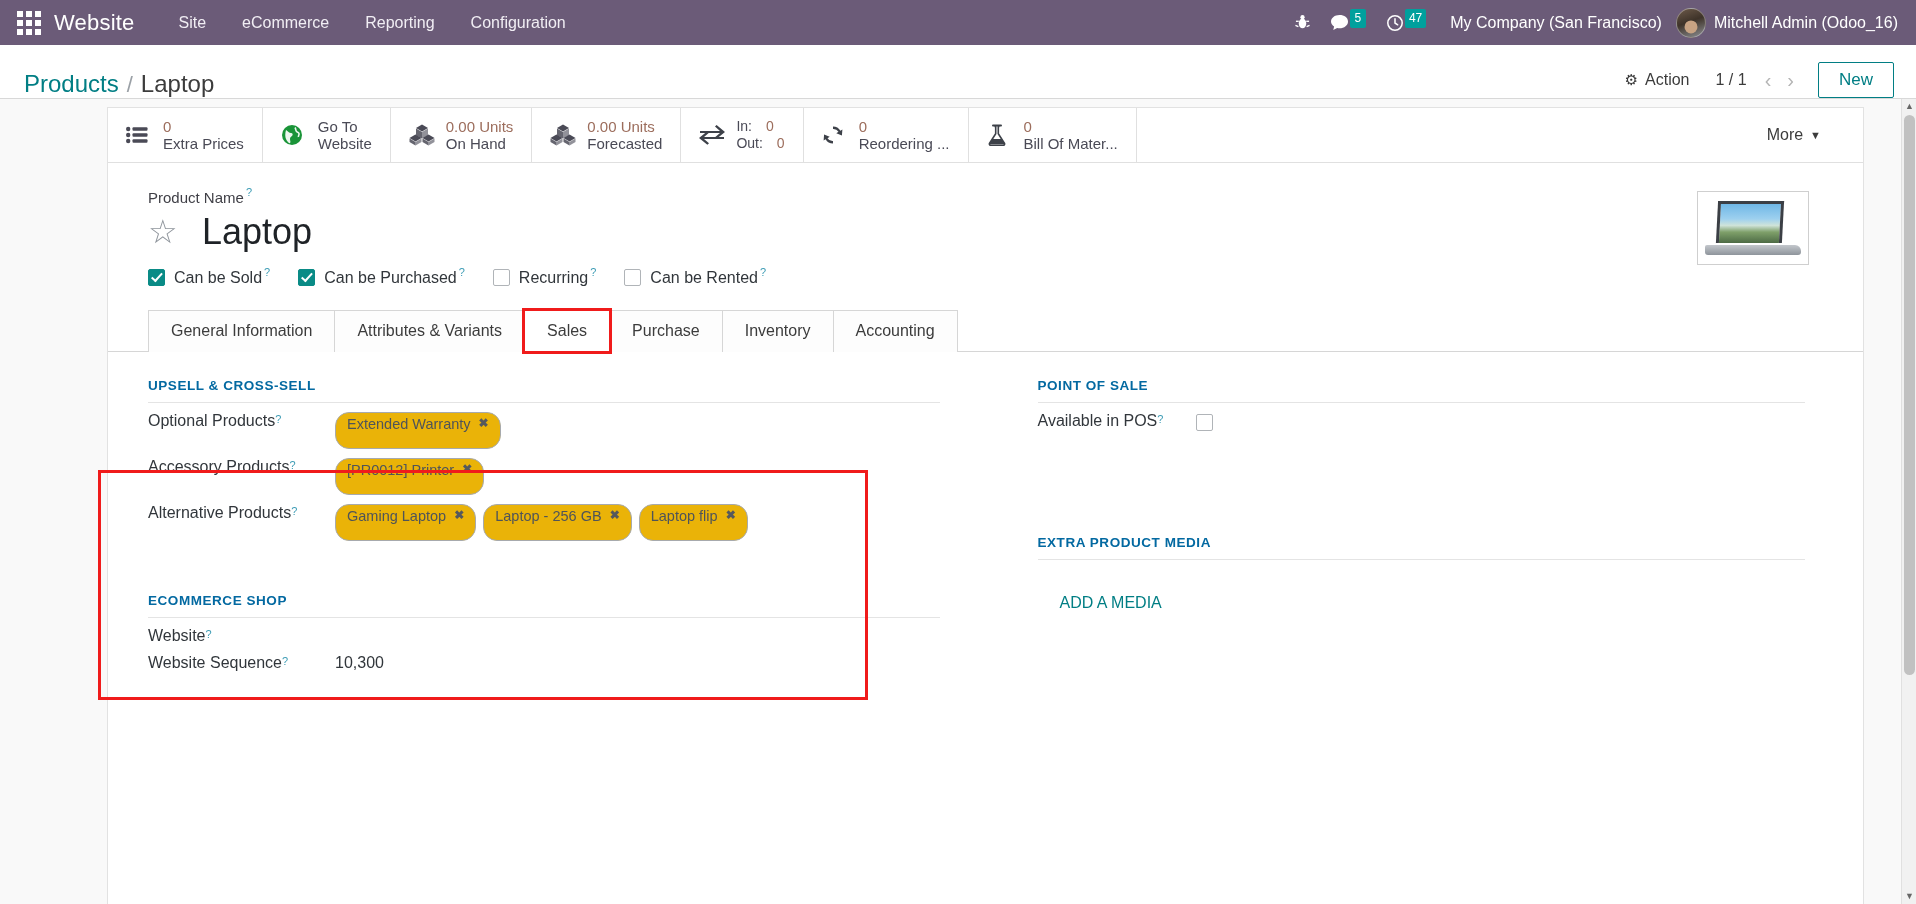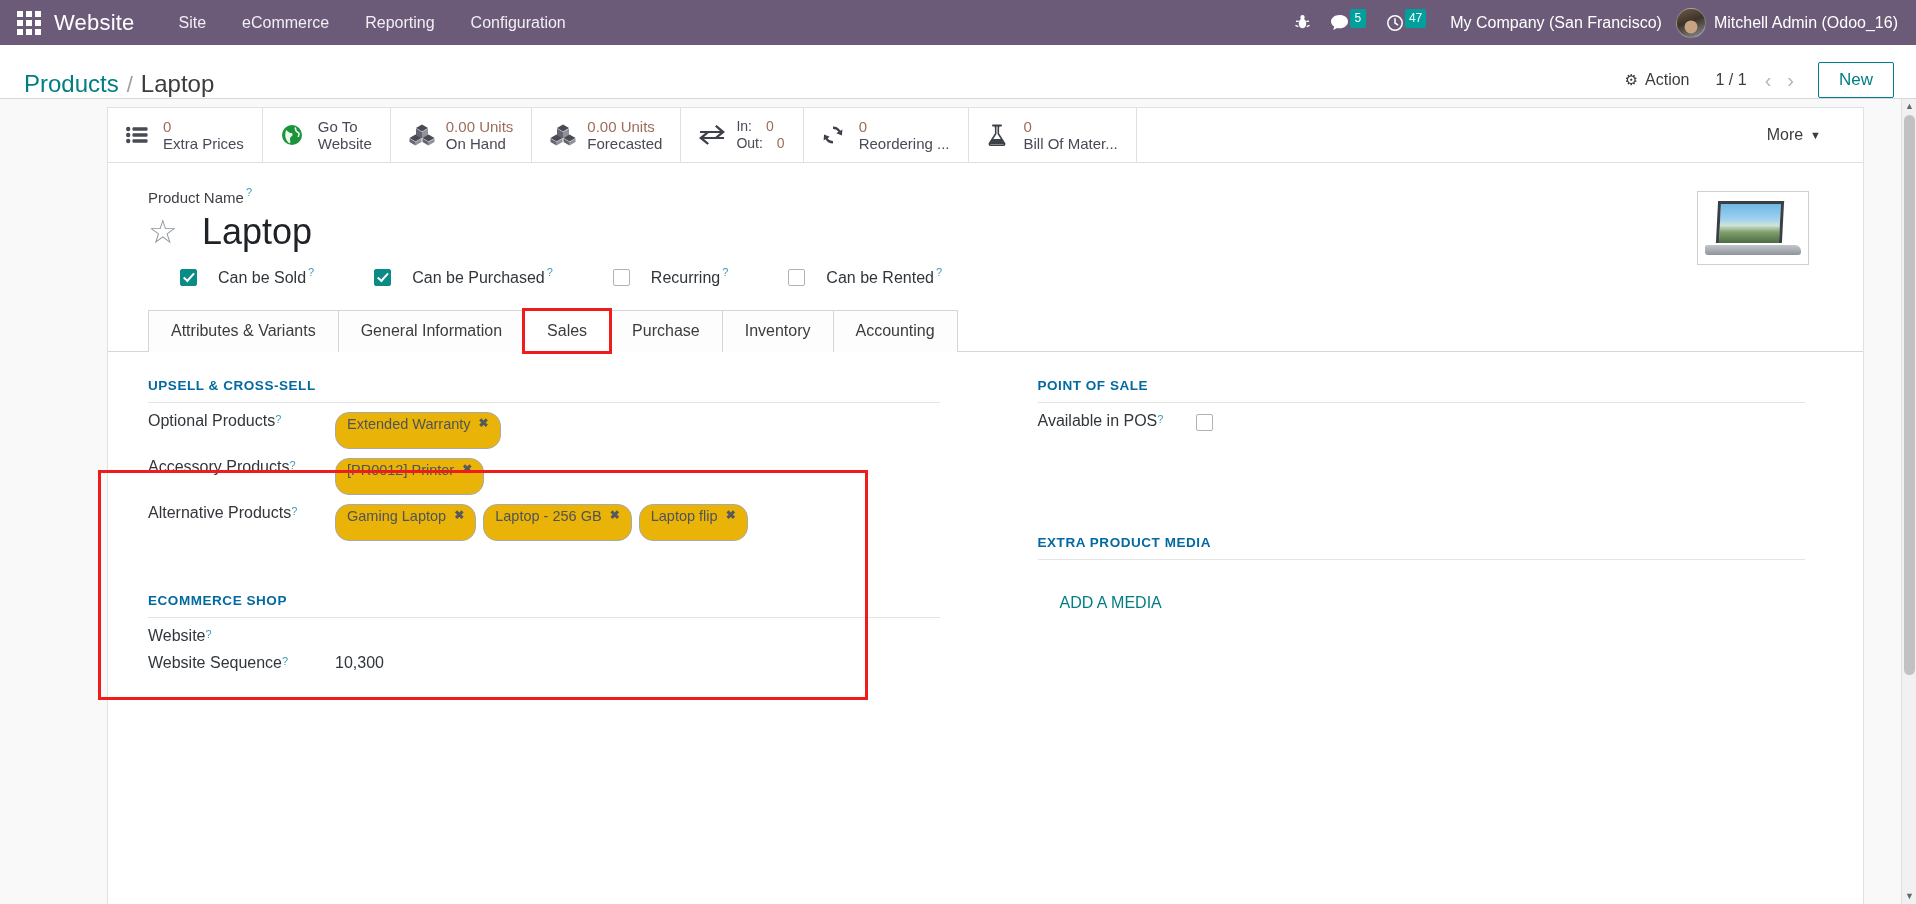--- a/index.html
+++ b/index.html
@@ -216,21 +216,21 @@
     transform: skewX(-3deg);
   }
   .laptop-base {
     position: absolute; left: 0; bottom: 2px; width: 96px; height: 10px;
     background: linear-gradient(180deg,#c3c7cc 0%,#8e949b 100%);
     border-radius: 2px 6px 3px 3px;
   }
 
   
   .checks-row { display: flex; align-items: center; gap: 28px; padding: 18px 0 0 40px; }
-  .chk-wrap { display: flex; align-items: center; gap: 21px; margin-left: 32px; }
+  .chk-wrap { display: flex; align-items: center; gap: 9px; }
   .chk {
     width: 17px; height: 17px; border: 1px solid #b0b4b8;
     border-radius: 2px; background: #fff; flex: none;
     display: flex; align-items: center; justify-content: center;
     cursor: pointer;
   }
   .chk.on { background: #00857e; background:#0a8b86; border-color: #0a8b86; }
   .chk.on::after {
     content: ""; width: 4px; height: 9px;
     border: solid #fff; border-width: 0 2px 2px 0;
@@ -544,22 +544,22 @@
       <div class="chk-wrap">
         <span class="chk"></span>
         <span class="chk-label">
           <span>Can be Rented</span>
             <span class="tip">?</span>
         </span>
       </div>
     </div>
 
     <div class="tabs">
+      <div class="tab">General Information</div>
       <div class="tab">Attributes &amp; Variants</div>
-      <div class="tab">General Information</div>
       <div class="tab active tab-highlight">Sales</div>
       <div class="tab">Purchase</div>
       <div class="tab">Inventory</div>
       <div class="tab">Accounting</div>
     </div>
 
     <div class="tab-body">
 
       <div class="col">
         <div class="group-title">Upsell &amp; Cross-Sell</div>

